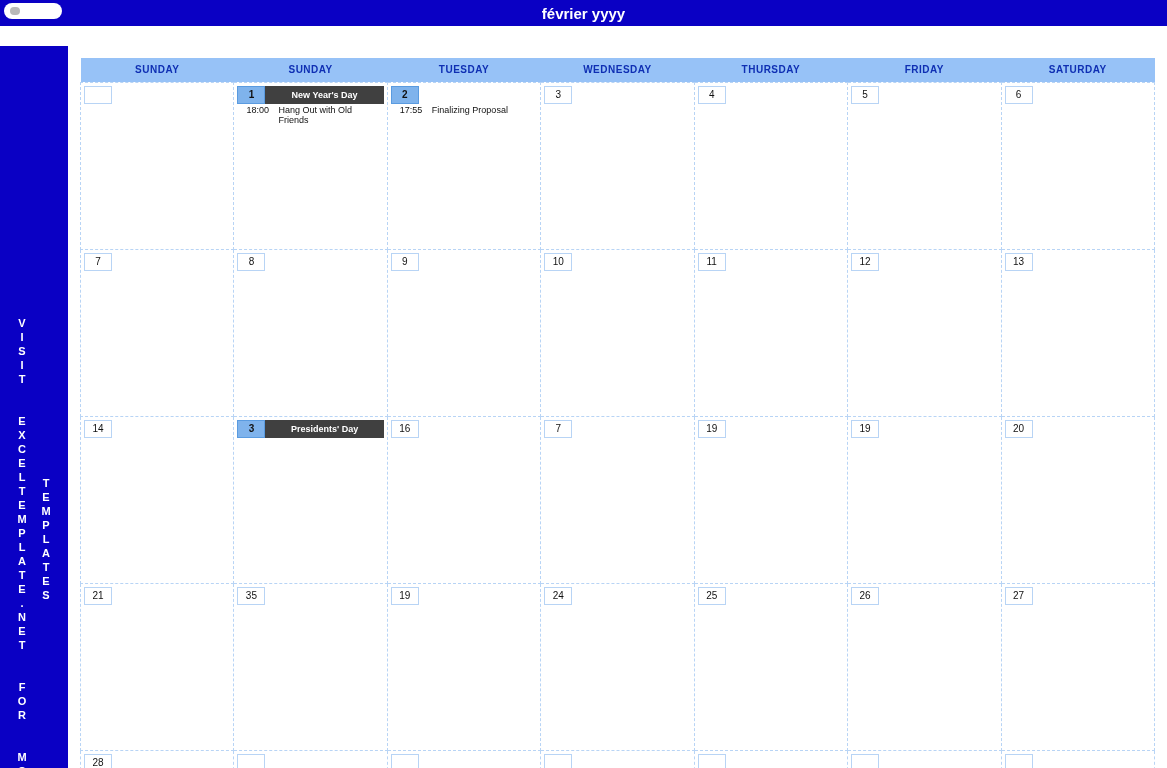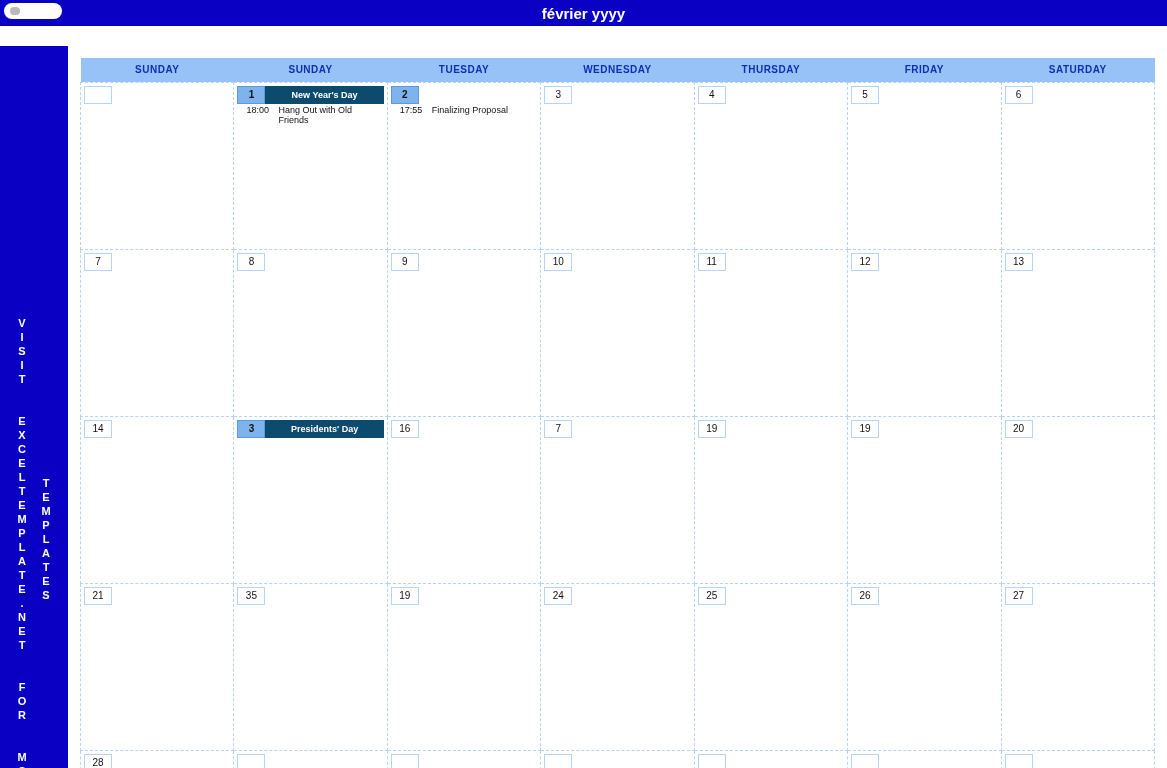--- a/index.html
+++ b/index.html
@@ -125,21 +125,21 @@
     background: #ffffff;
   }
   .daynum.holiday-num {
     background: #7fb3ec;
     border-color: #5a9be0;
     font-weight: bold;
     margin: 3px 0 0 3px;
   }
   .holiday-label {
     flex: 1;
-    background: #0c4a6e;
+    background: #404040;
     color: #ffffff;
     font-size: 9px;
     font-weight: bold;
     display: flex;
     align-items: center;
     justify-content: center;
     height: 18px;
     margin: 3px 3px 0 0;
   }
   .daynum-wrap .spacer {

